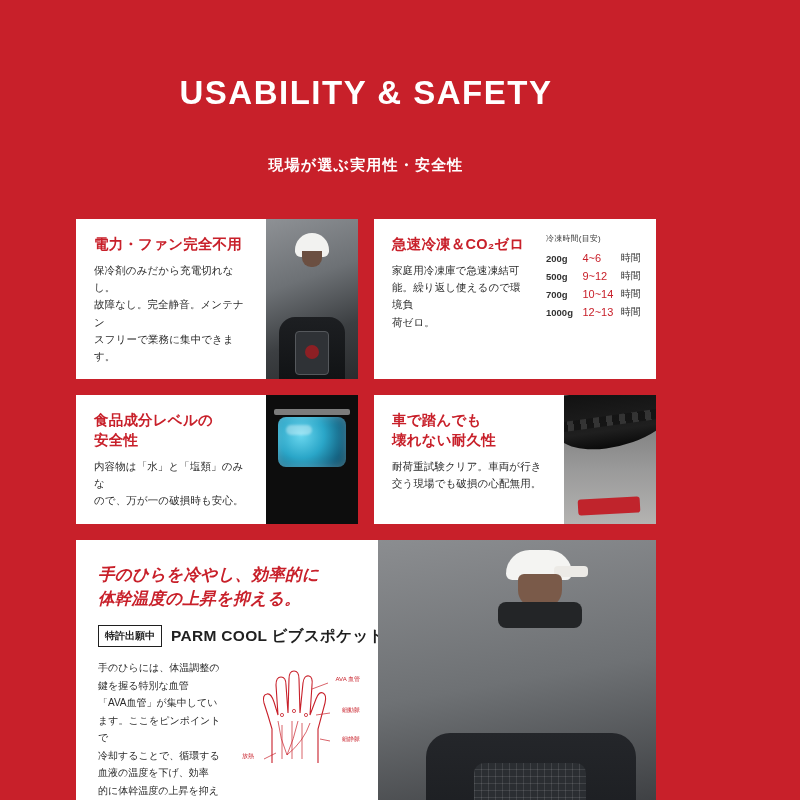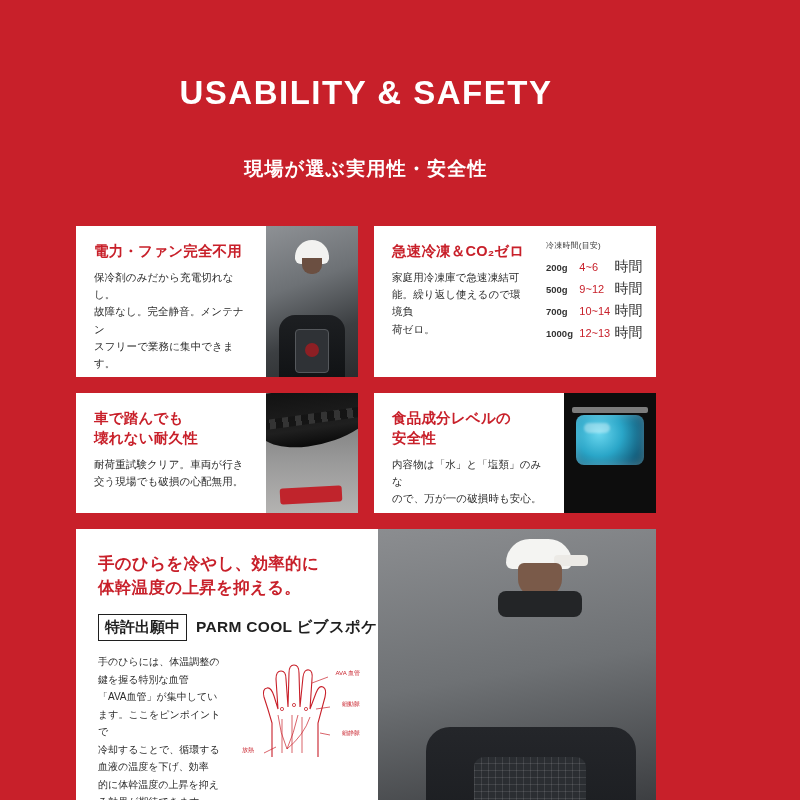--- a/index.html
+++ b/index.html
@@ -15,41 +15,41 @@
     text-align: center;
     color: #ffffff;
     font-size: 33px;
     font-weight: bold;
     letter-spacing: 1.5px;
     padding-top: 74px;
   }
   .subtitle {
     text-align: center;
     color: #ffffff;
-    font-size: 19px;
+    font-size: 15px;
     font-weight: bold;
     letter-spacing: 1.2px;
     padding-top: 44px;
   }
 
   .grid {
     margin-top: 44px;
     display: grid;
     grid-template-columns: 1fr 1fr;
     gap: 16px 16px;
   }
 
   .card {
     background: #ffffff;
     display: flex;
     overflow: hidden;
     min-height: 112px;
   }
   .card-body {
-    padding: 16px 14px 5px 18px;
+    padding: 16px 14px 14px 18px;
     flex: 1 1 auto;
     min-width: 0;
   }
   .card-title {
     color: #c8202a;
     font-weight: bold;
     font-size: 14.5px;
     line-height: 1.35;
     letter-spacing: 0.2px;
     white-space: pre-line;
@@ -154,39 +154,39 @@
   }
   .freeze-table { width: 100%; border-collapse: collapse; }
   .freeze-table td {
     font-size: 9.5px;
     padding: 2px 0;
     white-space: nowrap;
     color: #1f1f1f;
   }
   .freeze-table td.w { padding-right: 5px; font-weight: bold; color: #333; }
   .freeze-table td.v { color: #c8202a; font-weight: normal; font-size: 11px; }
-  .freeze-table td.u { font-size: 14px; color: #333; padding-left: 3px; font-family: Liberation Serif, serif; }
+  .freeze-table td.u { font-size: 10px; color: #333; padding-left: 3px; font-family: Liberation Serif, serif; }
 
   
   .wide {
     margin-top: 16px;
     background: #fff;
     display: flex;
     min-height: 232px;
     overflow: hidden;
   }
   .wide-left { flex: 1 1 auto; padding: 22px 18px 16px 22px; min-width: 0; }
   .wide-title {
     color: #c8202a; font-weight: bold; font-size: 16.5px; line-height: 1.5;
-    white-space: pre-line; letter-spacing: .3px;
+    white-space: pre-line; letter-spacing: .3px; font-style: italic;
   }
   .badge-row { display: flex; align-items: center; gap: 9px; margin-top: 14px; }
   .badge {
     border: 1px solid #1f1f1f;
-    font-size: 15px;
+    font-size: 10px;
     font-weight: bold;
     padding: 3px 6px;
     color: #1f1f1f;
     white-space: nowrap;
   }
   .prod-name { font-size: 15.5px; font-weight: bold; color: #1f1f1f; letter-spacing: .3px; white-space: nowrap; }
 
   .wide-cols { display: flex; gap: 20px; margin-top: 12px; }
   .wide-text {
     font-size: 10px; line-height: 1.75; color: #2b2b2b; white-space: pre-line;
@@ -316,41 +316,41 @@
             <td class="v">12~13</td>
             <td class="u">時間</td>
           </tr>
         </tbody>
           </table>
       </div>
     </div>
 
     <div class="card">
       <div class="card-body">
+        <div class="card-title">食品成分レベルの
+安全性</div>
+        <div class="card-text">内容物は「水」と「塩類」のみな
+ので、万が一の破損時も安心。</div>
+      </div>
+      <div class="card-media photo-gel">
+        <div class="pouch"></div>
+        <div class="seal"></div>
+      </div>
+    </div>
+
+    <div class="card">
+      <div class="card-body">
         <div class="card-title">車で踏んでも
 壊れない耐久性</div>
         <div class="card-text">耐荷重試験クリア。車両が行き
 交う現場でも破損の心配無用。</div>
       </div>
       <div class="card-media photo-tire">
         <div class="tread"></div>
         <div class="pack"></div>
-      </div>
-    </div>
-
-    <div class="card">
-      <div class="card-body">
-        <div class="card-title">食品成分レベルの
-安全性</div>
-        <div class="card-text">内容物は「水」と「塩類」のみな
-ので、万が一の破損時も安心。</div>
-      </div>
-      <div class="card-media photo-gel">
-        <div class="pouch"></div>
-        <div class="seal"></div>
       </div>
     </div>
 
   </div>
 
   <div class="wide">
     <div class="wide-left">
       <div class="wide-title">手のひらを冷やし、効率的に
 体幹温度の上昇を抑える。</div>
       <div class="badge-row">

